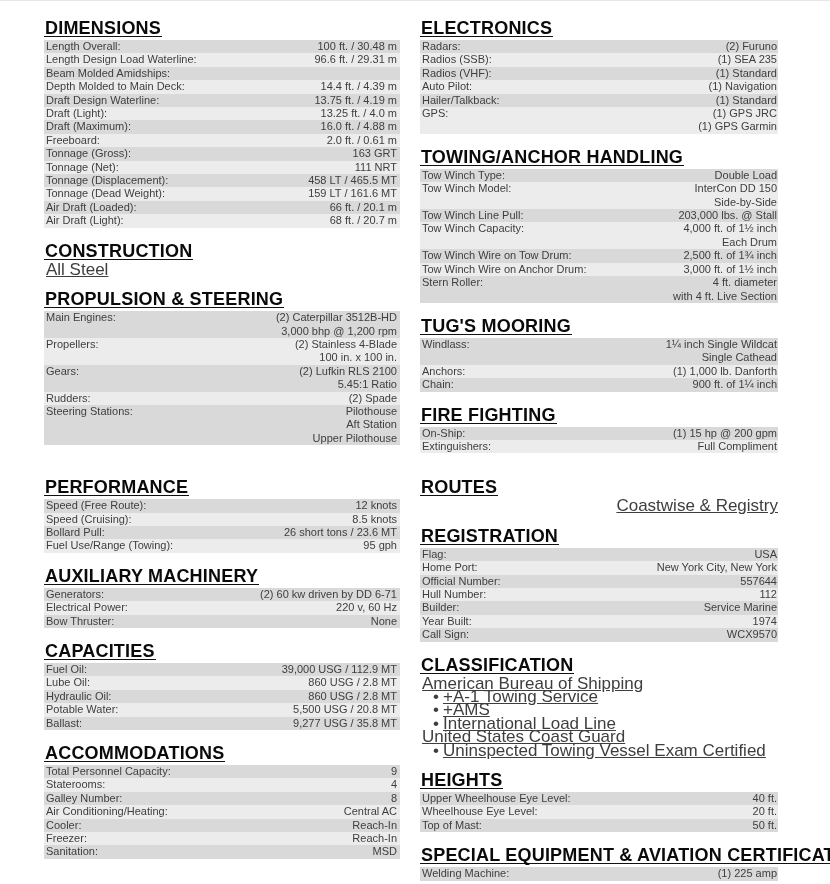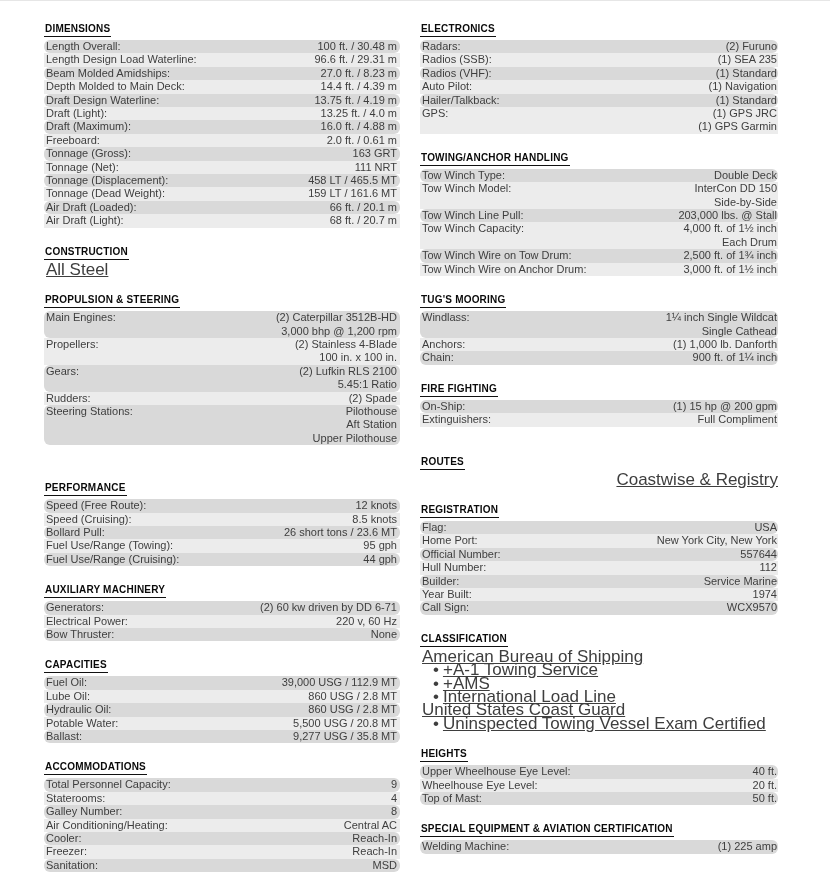--- a/index.html
+++ b/index.html
@@ -18,37 +18,37 @@
     display:flex;
   }
   .col{display:block;}
   .col[data-col="0"]{width:356px;margin-right:20px;}
   .col[data-col="1"]{width:358px;}
   section{margin-top:17px;}
   section.first{margin-top:0;}
   .col[data-col="0"] section.band{margin-top:36px;}
   .col[data-col="1"] section.band{margin-top:28px;text-align:right;}
   h2{
-    font-size:10px;
+    font-size:18px;
     line-height:13px;
     font-weight:bold;
     color:#0a0a0a;
     margin:0 0 3px 0;
     padding:0 1px 1px 1px;
     display:table;
     border-bottom:1.5px solid #111;
     letter-spacing:0.2px;
     white-space:nowrap;
   }
   .row{
     display:flex;
     font-size:11px;
     line-height:13.4px;
   }
-  .row.dark{background:var(--row-dark,#d9d9d9);border-radius:6px;}
+  .row.dark{background:var(--row-dark,#d9d9d9);}
   .row.light{background:var(--row-light,#ececec);gap:6px;}
   .row .lbl{
     white-space:nowrap;
     padding-left:2px;
     flex:0 0 auto;
   }
   .row .vals{
     flex:1 1 auto;
     text-align:right;
   }
@@ -78,23 +78,20 @@
           </span>
         </div>
         <div class="row light">
           <span class="lbl">Length Design Load Waterline:</span>
           <span class="vals">
             <div class="val">96.6 ft. / 29.31 m</div>
           </span>
         </div>
         <div class="row dark">
           <span class="lbl">Beam Molded Amidships:</span>
-          <span class="vals">
-            <div class="val">27.0 ft. / 8.23 m</div>
-          </span>
         </div>
         <div class="row light">
           <span class="lbl">Depth Molded to Main Deck:</span>
           <span class="vals">
             <div class="val">14.4 ft. / 4.39 m</div>
           </span>
         </div>
         <div class="row dark">
           <span class="lbl">Draft Design Waterline:</span>
           <span class="vals">
@@ -215,26 +212,20 @@
         <div class="row dark">
           <span class="lbl">Bollard Pull:</span>
           <span class="vals">
             <div class="val">26 short tons / 23.6 MT</div>
           </span>
         </div>
         <div class="row light">
           <span class="lbl">Fuel Use/Range (Towing):</span>
           <span class="vals">
             <div class="val">95 gph</div>
-          </span>
-        </div>
-        <div class="row dark">
-          <span class="lbl">Fuel Use/Range (Cruising):</span>
-          <span class="vals">
-            <div class="val">44 gph</div>
           </span>
         </div>
       </section>
       <section>
         <h2>AUXILIARY MACHINERY</h2>
         <div class="row dark">
           <span class="lbl">Generators:</span>
           <span class="vals">
             <div class="val">(2) 60 kw driven by DD 6-71</div>
           </span>
@@ -370,21 +361,21 @@
             <div class="val">(1) GPS JRC</div>
             <div class="val">(1) GPS Garmin</div>
           </span>
         </div>
       </section>
       <section>
         <h2>TOWING/ANCHOR HANDLING</h2>
         <div class="row dark">
           <span class="lbl">Tow Winch Type:</span>
           <span class="vals">
-            <div class="val">Double Deck</div>
+            <div class="val">Double Load</div>
           </span>
         </div>
         <div class="row light">
           <span class="lbl">Tow Winch Model:</span>
           <span class="vals">
             <div class="val">InterCon DD 150</div>
             <div class="val">Side-by-Side</div>
           </span>
         </div>
         <div class="row dark">
@@ -403,20 +394,27 @@
         <div class="row dark">
           <span class="lbl">Tow Winch Wire on Tow Drum:</span>
           <span class="vals">
             <div class="val">2,500 ft. of 1¾ inch</div>
           </span>
         </div>
         <div class="row light">
           <span class="lbl">Tow Winch Wire on Anchor Drum:</span>
           <span class="vals">
             <div class="val">3,000 ft. of 1½ inch</div>
+          </span>
+        </div>
+        <div class="row dark">
+          <span class="lbl">Stern Roller:</span>
+          <span class="vals">
+            <div class="val">4 ft. diameter</div>
+            <div class="val">with 4 ft. Live Section</div>
           </span>
         </div>
       </section>
       <section>
         <h2>TUG'S MOORING</h2>
         <div class="row dark">
           <span class="lbl">Windlass:</span>
           <span class="vals">
             <div class="val">1¼ inch Single Wildcat</div>
             <div class="val">Single Cathead</div>

